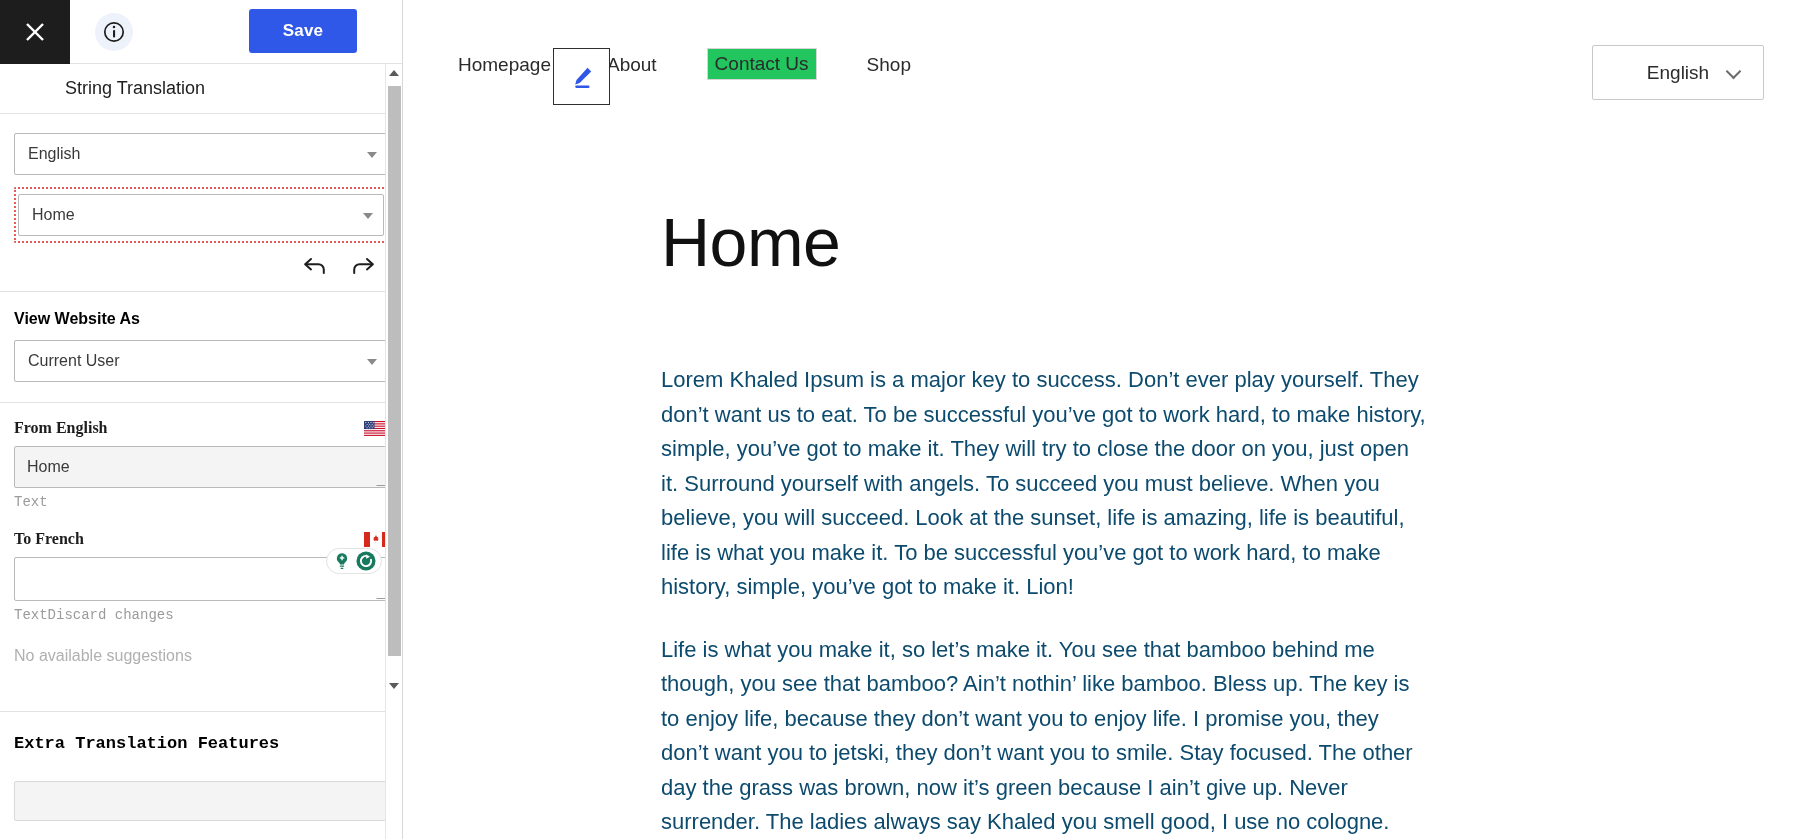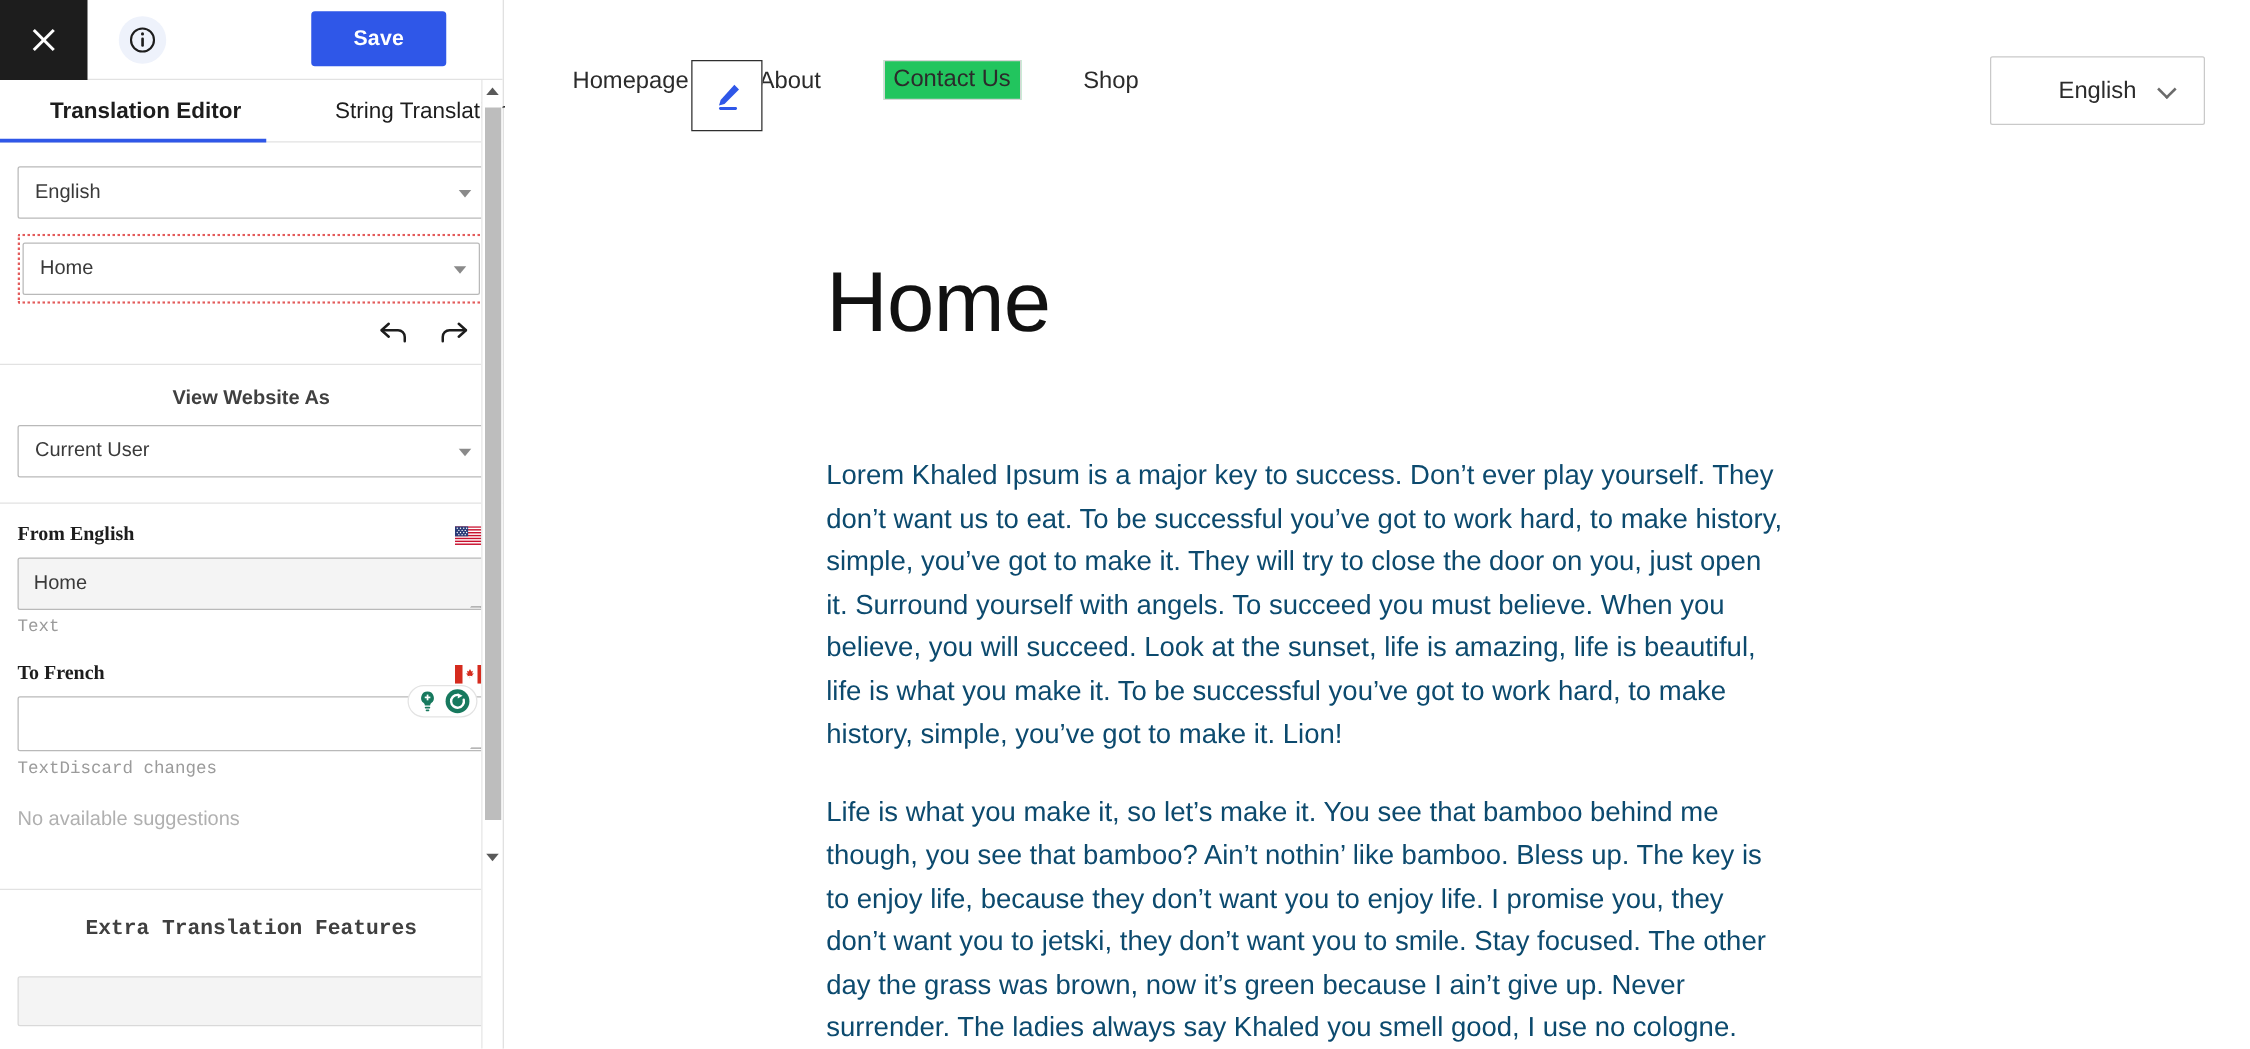--- a/index.html
+++ b/index.html
@@ -117,23 +117,22 @@
     border-bottom: 1px solid #e2e2e2;
   }
   .ur-btn { cursor: pointer; display: block; }
 
   
   #view-as {
     padding: 18px 14px 20px 14px;
     border-bottom: 1px solid #e2e2e2;
   }
   .grp-label {
-    font-size: 16px; font-weight: 700; color: #404040;
+    font-size: 16px; font-weight: 700; color: #000000;
     margin-bottom: 12px;
-    text-align: center;
   }
 
   
   #pairs { padding: 16px 14px 0 14px; }
   .pair-head {
     display: flex; align-items: center; justify-content: space-between;
     margin-bottom: 9px;
     font-family: Liberation Serif, serif;
   }
   .pair-head .ttl { font-size: 16px; font-weight: 700; color: #1d1d1d; }
@@ -325,23 +324,20 @@
         <svg width="24" height="24" viewBox="0 0 24 24" aria-hidden="true">
           <circle cx="12" cy="12" r="9.2" fill="none" stroke="#1d1d1d" stroke-width="1.7"></circle>
           <circle cx="12" cy="7.1" r="1.25" fill="#1d1d1d"></circle>
           <rect x="11" y="10" width="2.1" height="7.4" rx="1" fill="#1d1d1d"></rect>
         </svg>
       </div>
       <button id="save-btn">Save</button>
     </div>
 
     <div id="sb-tabs">
-      <div class="sb-tab tab-1 active">
-        <span>Translation Editor</span>
-      </div>
       <div class="sb-tab tab-2">
         <span>String Translation</span>
       </div>
     </div>
 
     <div class="sb-pad" id="sel-lang-wrap">
       <div class="sel">
         <span>English</span>
         <span class="caret"></span>
       </div>

